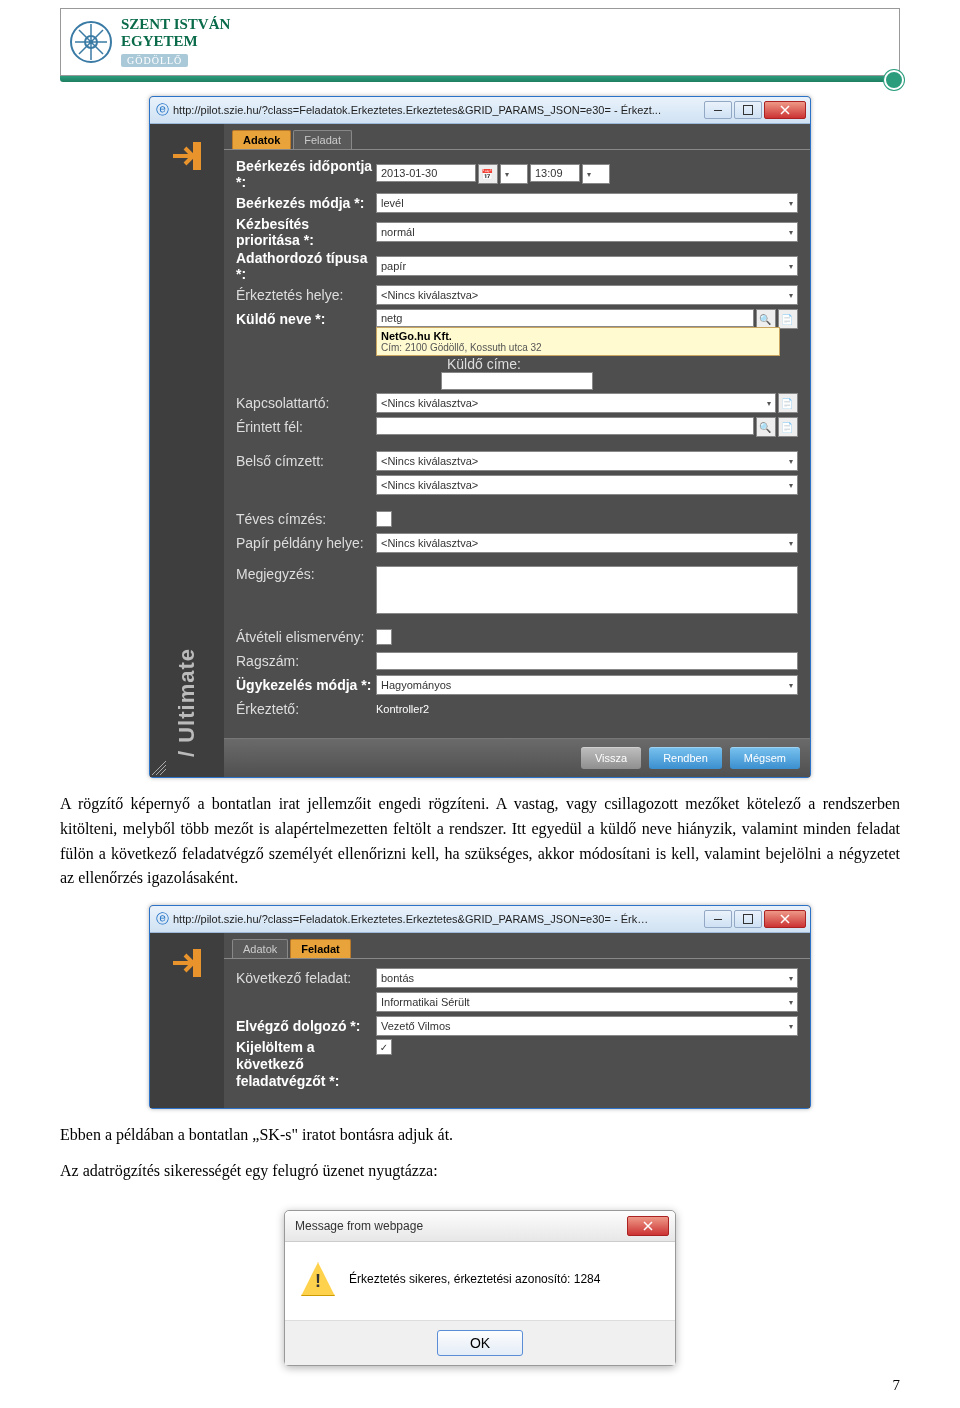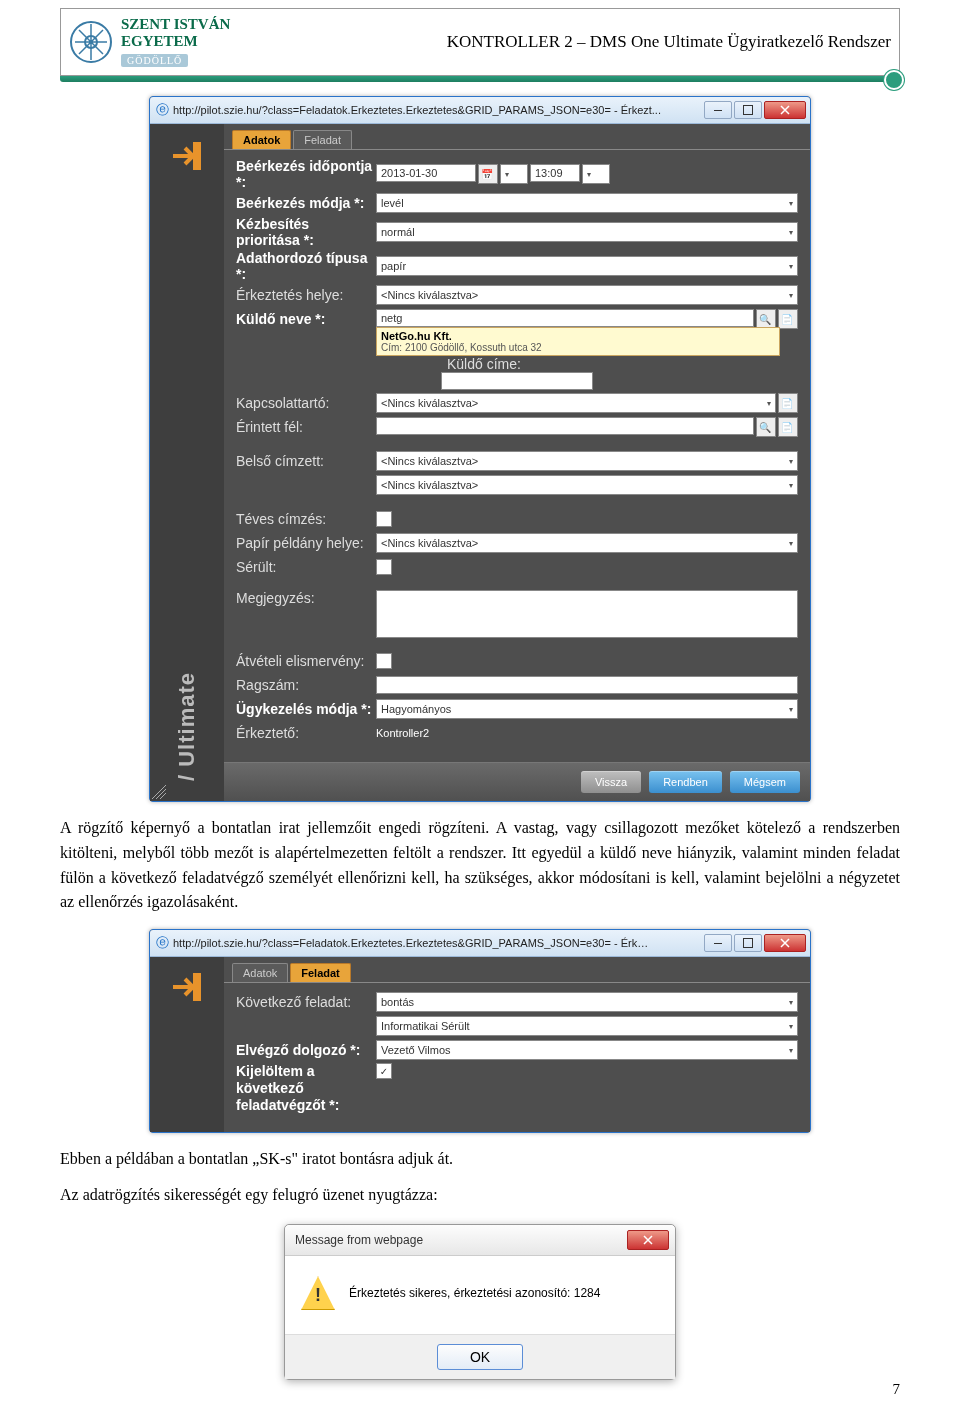--- a/index.html
+++ b/index.html
@@ -53,21 +53,21 @@
   .footer { height:38px; background:linear-gradient(#6a6a6a,#505050); display:flex; align-items:center; justify-content:flex-end; padding-right:10px; gap:8px; border-top:1px solid #777;}
   .fbtn{height:22px;padding:0 14px;border-radius:3px;background:linear-gradient(#bfbfbf,#8f8f8f);color:#fff;font-size:11px;display:flex;align-items:center;cursor:pointer;box-shadow:inset 0 1px 0 rgba(255,255,255,.3);}
   .fbtn.primary{background:linear-gradient(#79c2ef,#3b8fcf);}
   .corner{position:absolute;left:2px;bottom:2px;width:14px;height:14px;}
   .corner svg{width:14px;height:14px;}
   .autocomplete{position:relative;}
   .ac-pop{position:absolute;top:18px;left:0;right:18px;background:#fffad0;border:1px solid #caa55f;padding:2px 4px;font-size:10px;color:#555;z-index:2;}
   .ac-pop b{color:#000;font-size:11px;display:block;}
 
   
-  .msgbox{width:390px;margin:16px auto 0 auto;border:1px solid #999;border-radius:5px;box-shadow:0 2px 8px rgba(0,0,0,.3);font-family:"Segoe UI",Tahoma,sans-serif;background:#fff;}
+  .msgbox{width:390px;margin:26px auto 0 auto;border:1px solid #999;border-radius:5px;box-shadow:0 2px 8px rgba(0,0,0,.3);font-family:"Segoe UI",Tahoma,sans-serif;background:#fff;}
   .msgbox .mtitle{height:30px;background:linear-gradient(#fdfdfd,#e7e7e7);border-bottom:1px solid #ccc;display:flex;align-items:center;justify-content:space-between;padding:0 6px 0 10px;font-size:12px;color:#333;border-radius:5px 5px 0 0;}
   .msgbox .mtitle .x{width:40px;height:18px;background:linear-gradient(#e98,#c33);border:1px solid #a22;border-radius:2px;display:flex;align-items:center;justify-content:center;}
   .msgbox .mbody{padding:20px 16px 24px 16px;display:flex;align-items:center;gap:14px;font-size:12px;}
   .msgbox .warn{width:32px;height:32px;background:#ffd24d;border:1px solid #cd9a00;clip-path:polygon(50% 0,100% 100%,0 100%);display:flex;align-items:center;justify-content:center;font-weight:bold;color:#333;font-size:18px;}
   .msgbox .warn span{margin-top:4px;}
   .msgbox .mfoot{height:44px;background:#f0f0f0;border-top:1px solid #ddd;display:flex;align-items:center;justify-content:center;}
   .msgbox .okbtn{width:84px;height:24px;border:1px solid #5b8dd6;background:linear-gradient(#fdfdfd,#e3ecf7);border-radius:3px;font-size:14px;display:flex;align-items:center;justify-content:center;cursor:pointer;}
 
   .win1{width:660px;}
   .win1 .url{max-width:500px;}
@@ -88,21 +88,20 @@
             <path d="M22 4 L22 40 M6 22 L38 22 M10 10 L34 34 M34 10 L10 34" stroke="#3a7ba5" stroke-width="1.5"></path>
             <circle cx="22" cy="22" r="6" fill="none" stroke="#3a7ba5" stroke-width="2"></circle>
           </svg>
       </div>
       <div class="uni">
         <div>SZENT ISTVÁN</div>
         <div>EGYETEM</div>
         <span class="god">GÖDÖLLŐ</span>
       </div>
     </div>
-    <div class="doc-title">KONTROLLER 2 – DMS One Ultimate Ügyiratkezelő Rendszer</div>
   </div>
   <div class="rule"></div>
 
   <div class="win win1">
     <div class="titlebar">
       <div class="tleft">
         <span style="color:#1e6fc5;font-size:13px;">ⓔ</span>
         <span class="url">http://pilot.szie.hu/?class=Feladatok.Erkeztetes.Erkeztetes&amp;GRID_PARAMS_JSON=e30= - Érkezt...</span>
       </div>
       <div style="display:flex;">
@@ -245,26 +244,20 @@
             </div>
           <div class="row">
               <label>Papír példány helye:</label>
               <div class="fld">
                 <div class="dd flex1">
                   <span>&lt;Nincs kiválasztva&gt;</span>
                   <span class="caret">▾</span>
                 </div>
               </div>
             </div>
-          <div class="row">
-              <label>Sérült:</label>
-              <div class="fld">
-                <span class="chk"></span>
-              </div>
-            </div>
           <div class="section-gap"></div>
           <div class="row" style="align-items:flex-start;">
               <label>Megjegyzés:</label>
               <div class="fld">
                 <div class="textarea"></div>
               </div>
             </div>
           <div class="section-gap"></div>
           <div class="row">
               <label>Átvételi elismervény:</label>

